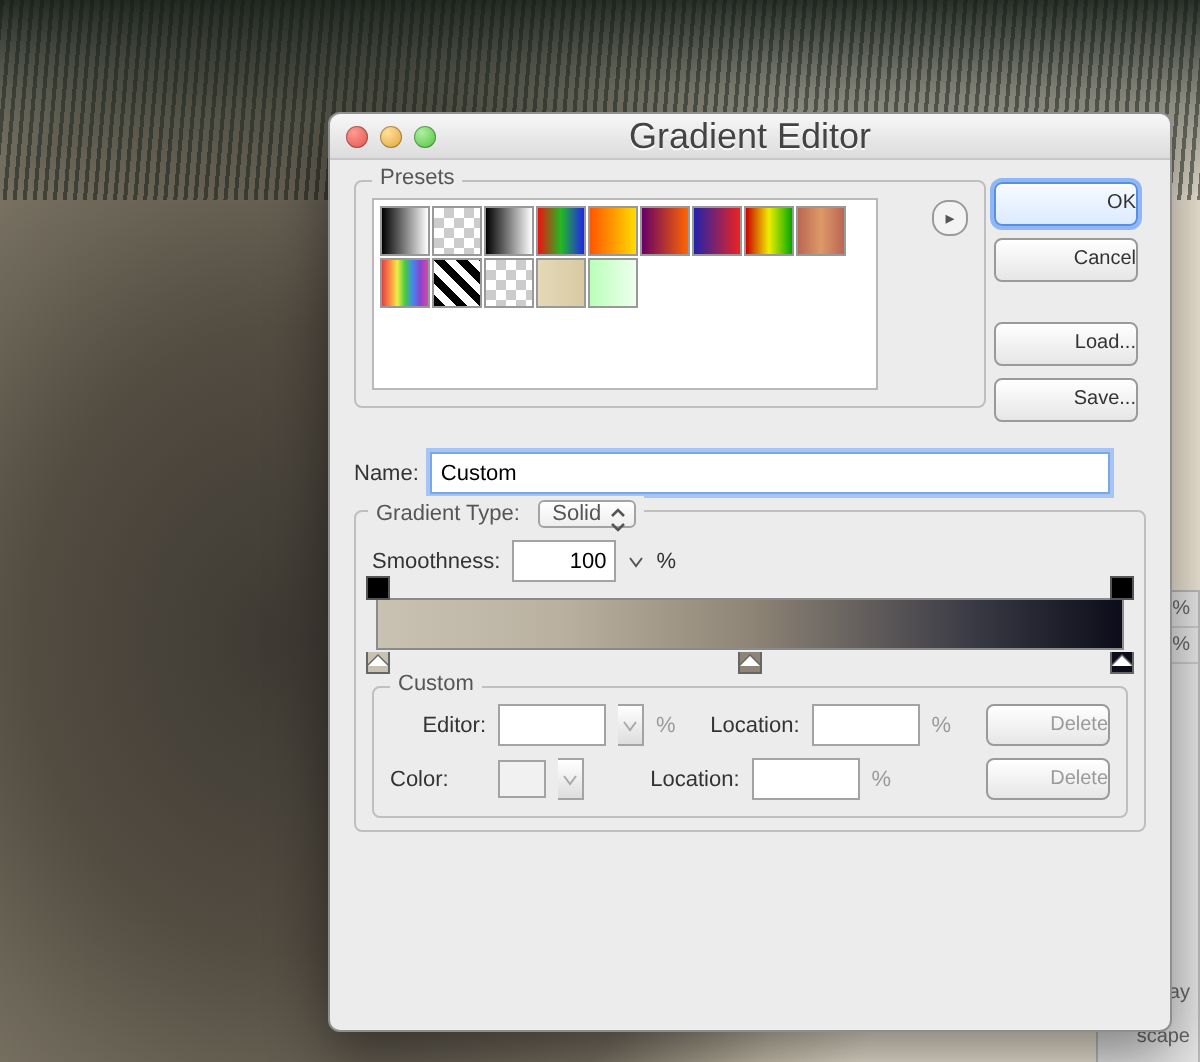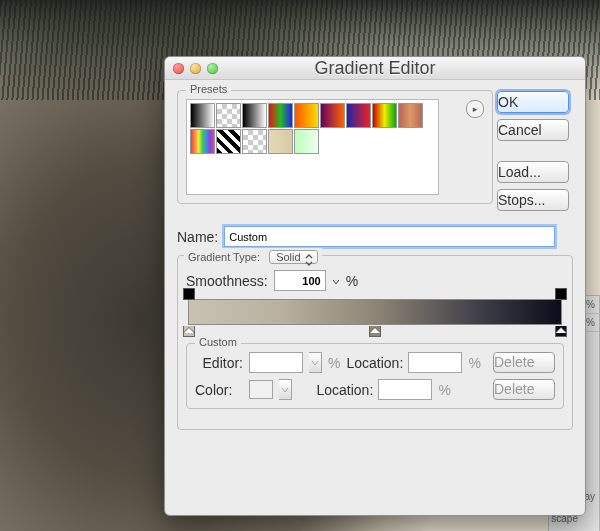--- a/index.html
+++ b/index.html
@@ -17,24 +17,24 @@
   .tl.y{background:radial-gradient(circle at 35% 30%,#ffe09a,#e0a334)}
   .tl.g{background:radial-gradient(circle at 35% 30%,#aef0a0,#4fbf3e)}
   .title{position:absolute;left:0;right:0;text-align:center;font-size:18px;color:#444;text-shadow:0 1px #fff}
   .body{position:relative;padding:10px 12px 12px 12px}
   .fs{border:1px solid #bfbfbf;border-radius:4px;padding:8px;position:relative;margin-bottom:22px;background:#ececec}
   .fs>.lg{position:absolute;top:-8px;left:8px;background:#ececec;padding:0 4px;font-size:11px;color:#555}
   .swatches{width:245px;height:88px;background:#fff;border:1px solid #b9b9b9;padding:3px;display:flex;flex-wrap:wrap;align-content:flex-start;gap:1px;overflow:hidden}
   .sw{width:25px;height:25px;border:1px solid #999;box-sizing:border-box}
   .arrow{width:16px;height:16px;margin:1px 0 0 auto;border:1px solid #9a9a9a;border-radius:8px;background:#f3f3f3;display:flex;align-items:center;justify-content:center;font-size:9px;color:#555}
   .btncol{position:absolute;top:34px;right:16px;width:72px;display:flex;flex-direction:column;gap:6px}
-  .btn{height:20px;border:1px solid #9a9a9a;border-radius:4px;background:linear-gradient(#ffffff,#e6e6e6);text-align:left;line-height:20px;font-size:14px;box-shadow:0 1px 0 rgba(255,255,255,.9) inset;cursor:pointer}
+  .btn{height:20px;border:1px solid #9a9a9a;border-radius:4px;background:linear-gradient(#ffffff,#e6e6e6);text-align:right;line-height:20px;font-size:10px;box-shadow:0 1px 0 rgba(255,255,255,.9) inset;cursor:pointer}
   .btn.def{border-color:#5a8fe0;box-shadow:0 0 0 2px rgba(120,170,250,.8),0 1px 0 rgba(255,255,255,.9) inset;background:linear-gradient(#f6fbff,#dcebff)}
   .row{display:flex;align-items:center;gap:6px;margin-bottom:8px}
-  .row label,.lab{font-size:14px;color:#333}
+  .row label,.lab{font-size:11px;color:#333}
   .in{height:19px;border:1px solid #a3a3a3;background:#fff;padding:0 4px;font-size:11px}
   .in.name{flex:1;border-color:#7aa8e6;box-shadow:0 0 0 2px rgba(120,170,250,.6)}
   .sel{height:18px;border:1px solid #a3a3a3;border-radius:3px;background:linear-gradient(#fff,#eee);padding:0 16px 0 6px;position:relative;font-size:11px;line-height:18px}
   .sel::after{content:"";position:absolute;right:4px;top:3px;width:8px;height:12px;background:
     linear-gradient(#666,#666) 50% 3px/6px 1px no-repeat,
     linear-gradient(#666,#666) 50% 8px/6px 1px no-repeat;
     clip-path:polygon(50% 0,100% 35%,0 35%,50% 0,0 65%,100% 65%,50% 100%,0 65%);
     background:none}
   .sel svg{position:absolute;right:3px;top:2px}
   .gradbar{height:24px;border:1px solid #8b8b8b;background:linear-gradient(90deg,#c9c2b3 0%,#b9b0a0 25%,#8f8576 50%,#3a3a45 80%,#0c0c1a 100%);position:relative;margin:4px 2px 18px 2px}
@@ -44,21 +44,21 @@
   .cstop::after{content:"";position:absolute;left:0;top:-3px;width:0;height:0;border:5px solid transparent;border-bottom-color:#fff}
   .stops .row{margin-bottom:6px}
   .stops .in{width:44px}
   .stops .in.sw{width:24px;padding:0;background:#f1f1f1}
   .stops .drop{width:12px;height:19px;border:1px solid #a3a3a3;border-left:none;background:linear-gradient(#fff,#ddd);display:flex;align-items:center;justify-content:center}
   .dis{color:#9a9a9a}
   .btn.sm{width:60px;height:19px;line-height:19px}
   .bgpanel{position:absolute;right:0;top:295px;width:50px;height:236px;background:#e8e8e8;border:1px solid #bcbcbc;font-size:10px;color:#666}
   .bgpanel .pc{border-bottom:1px solid #ccc;padding:3px 4px;display:flex;justify-content:flex-end}
   .bgpanel .txt{position:absolute;bottom:30px;right:4px}
-  .bgpanel .txt2{position:absolute;bottom:8px;right:21px}
+  .bgpanel .txt2{position:absolute;bottom:8px;right:4px}
   .checker{background-image:
     linear-gradient(45deg,#ccc 25%,transparent 25%,transparent 75%,#ccc 75%),
     linear-gradient(45deg,#ccc 25%,#fff 25%,#fff 75%,#ccc 75%);
     background-size:10px 10px;background-position:0 0,5px 5px}
 </style>
 </head>
 <body>
 
 <div class="bg"></div>
 
@@ -77,21 +77,21 @@
       <div class="tl g"></div>
     </div>
     <div class="title">Gradient Editor</div>
   </div>
 
   <div class="btncol">
     <div class="btn def">OK</div>
     <div class="btn">Cancel</div>
     <div style="height:8px"></div>
     <div class="btn">Load...</div>
-    <div class="btn">Stops...</div>
+    <div class="btn">Save...</div>
   </div>
 
   <div class="body">
     <div class="fs" style="width:298px">
       <span class="lg">Presets</span>
       <div style="display:flex;align-items:flex-start;gap:6px">
         <div class="swatches" id="swatches">
             <div class="sw" style="background: linear-gradient(90deg, rgb(0, 0, 0), rgb(255, 255, 255));"></div>
             <div class="sw checker"></div>
             <div class="sw" style="background: linear-gradient(90deg, rgb(0, 0, 0), rgb(255, 255, 255));"></div>
@@ -110,35 +110,35 @@
         <div class="arrow">▸</div>
       </div>
     </div>
 
     <div class="row" style="width:392px">
       <label class="lab">Name:</label>
       <input class="in name" value="Custom" style="">
       <div style="width:8px"></div>
     </div>
 
-    <div class="fs" style="padding-bottom:18px">
+    <div class="fs" style="padding-bottom:4px">
       <span class="lg" style="left:6px">
         <span>Gradient Type:</span>
         &nbsp;
         <span class="sel">
           <span>Solid</span>
           <svg width="10" height="14" viewBox="0 0 10 14">
               <path d="M2 5 L5 2 L8 5 M2 9 L5 12 L8 9" stroke="#555" fill="none" stroke-width="1.3"></path>
             </svg>
         </span>
       </span>
 
       <div class="row" style="margin-top:6px">
         <label class="lab">Smoothness:</label>
-        <input class="in" style="width: 42px; text-align: right; font-weight: bold;" value="100">
+        <input class="in" style="width: 42px; text-align: right;" value="100">
         <div class="drop"><svg width="8" height="6">
               <path d="M1 1 L4 5 L7 1" stroke="#555" fill="none"></path>
             </svg></div>
         <span class="lab">%</span>
       </div>
 
       <div class="gradbar" id="gradbar">
           <div class="ostop" style="left: calc(0% - 6px);"></div>
           <div class="ostop" style="left: calc(100% - 6px);"></div>
           <div class="cstop" style="left: calc(0% - 6px); background: rgb(201, 194, 179);"></div>

